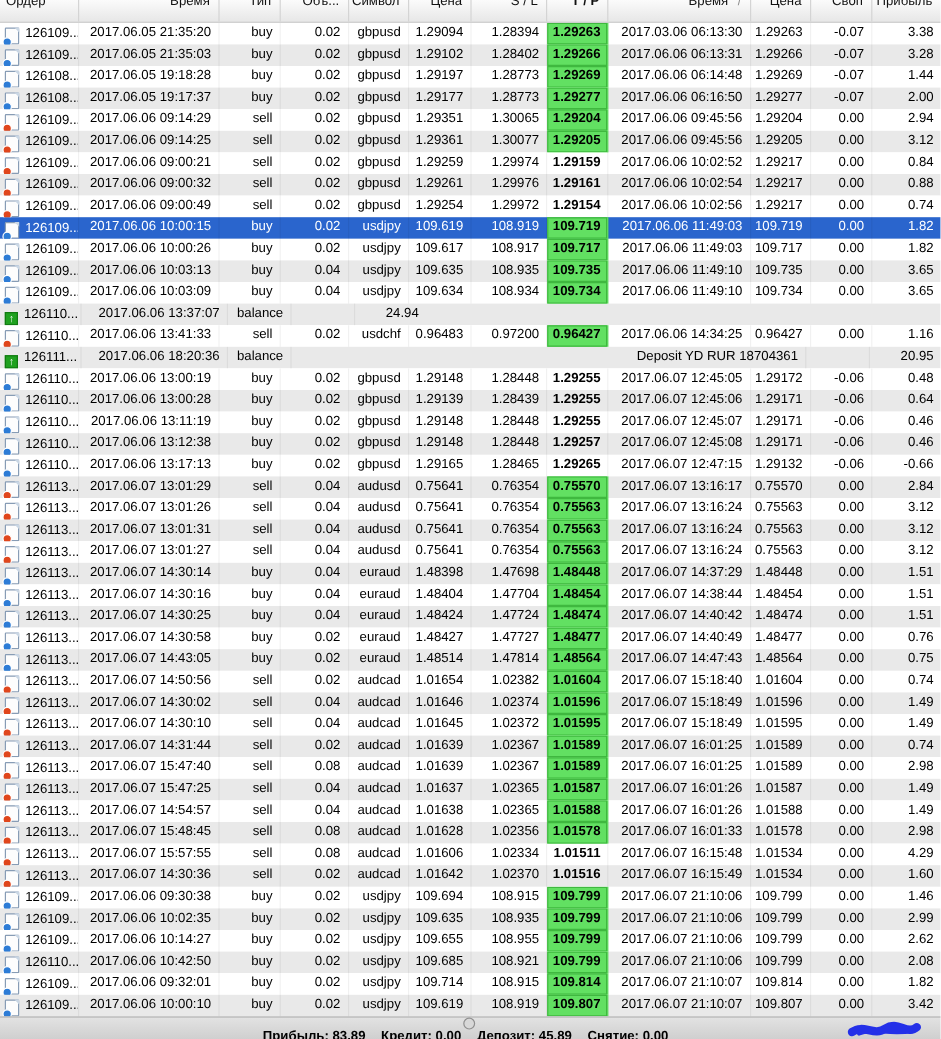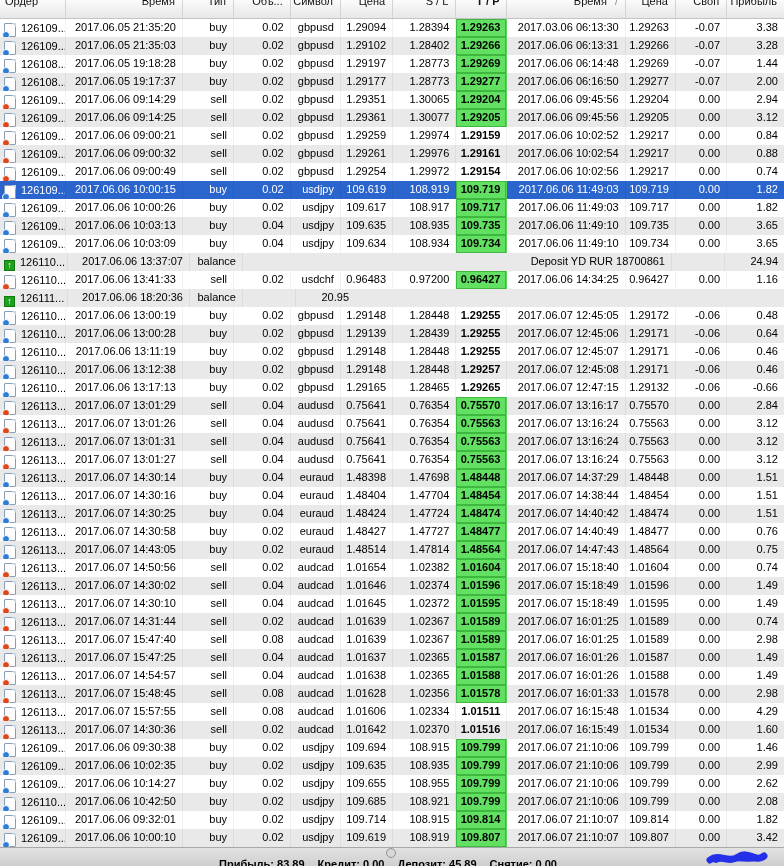--- a/index.html
+++ b/index.html
@@ -318,21 +318,20 @@
         <div class="cell c10">0.00</div>
         <div class="cell c11">3.65</div>
       </div>
       <div class="row alt">
         <div class="cell left c0">
           <span class="bal-ic"></span>
           <span>126110...</span>
         </div>
         <div class="cell c1">2017.06.06 13:37:07</div>
         <div class="cell c2">balance</div>
-        <div class="cell cspan">Deposit YD RUR 18700861</div>
         <div class="cell c10"></div>
         <div class="cell c11">24.94</div>
       </div>
       <div class="row">
         <div class="cell left c0">
           <span class="doc sell"></span>
           <span>126110...</span>
         </div>
         <div class="cell c1">2017.06.06 13:41:33</div>
         <div class="cell c2">sell</div>
@@ -346,20 +345,21 @@
         <div class="cell c10">0.00</div>
         <div class="cell c11">1.16</div>
       </div>
       <div class="row alt">
         <div class="cell left c0">
           <span class="bal-ic"></span>
           <span>126111...</span>
         </div>
         <div class="cell c1">2017.06.06 18:20:36</div>
         <div class="cell c2">balance</div>
+        <div class="cell cspan">Deposit YD RUR 18704361</div>
         <div class="cell c10"></div>
         <div class="cell c11">20.95</div>
       </div>
       <div class="row">
         <div class="cell left c0">
           <span class="doc buy"></span>
           <span>126110...</span>
         </div>
         <div class="cell c1">2017.06.06 13:00:19</div>
         <div class="cell c2">buy</div>

